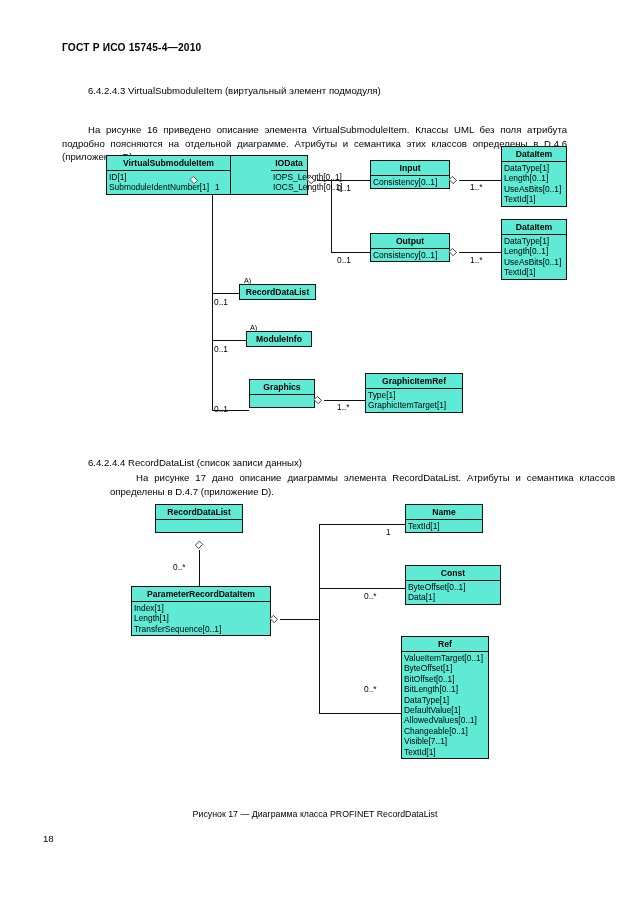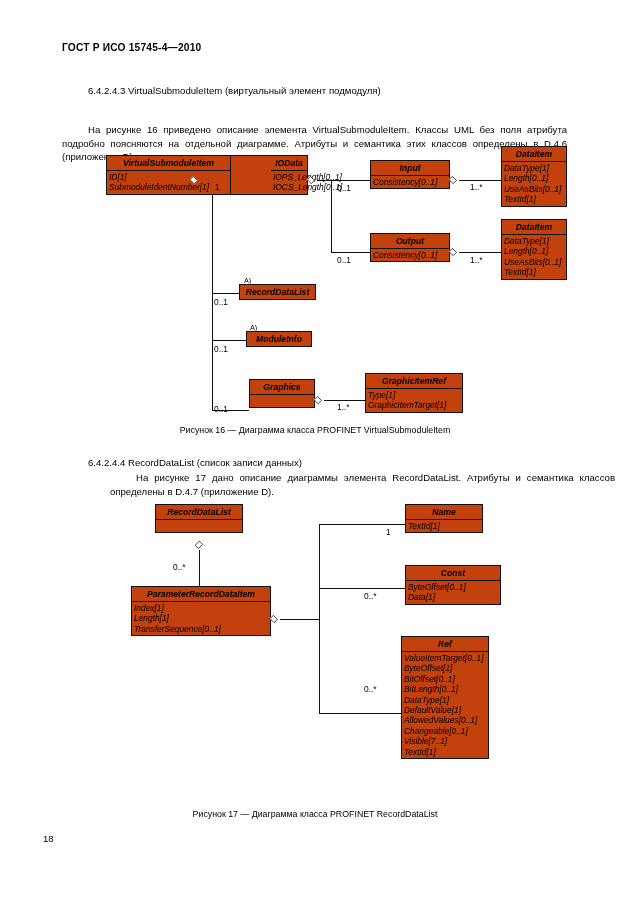--- a/index.html
+++ b/index.html
@@ -65,23 +65,22 @@
 
   
   .uml {
     position: absolute;
     box-sizing: border-box;
   }
   .cls {
     position: absolute;
     box-sizing: border-box;
     border: 1.1px solid #111;
-    background: #c2410c;
+    background: #5eead4;
     z-index: 3;
-    font-style: italic;
   }
   .cls .cls-name {
     box-sizing: border-box;
     text-align: center;
     font-size: 8.6px;
     font-weight: bold;
     padding: 2px 4px 2px 4px;
     line-height: 10px;
     white-space: nowrap;
   }
@@ -247,21 +246,20 @@
 
     <div class="cls" style="left:365px; top:373px; width:98px;">
       <div class="cls-name">GraphicItemRef</div>
       <div class="cls-attrs">
         <div class="attr">Type[1]</div>
         <div class="attr">GraphicItemTarget[1]</div>
       </div>
     </div>
   </div>
 
-  <div class="caption" style="top:425px;">Рисунок 16 — Диаграмма класса PROFINET VirtualSubmoduleItem</div>
 
   <div class="clause-head" style="left:88px; top:457px;">6.4.2.4.4 RecordDataList (список записи данных)</div>
 
   <div class="para" style="left:62px; top:471px; width:505px;margin-left:48px;"><span class="indent"></span><span>На рисунке 17 дано описание диаграммы элемента RecordDataList. Атрибуты и семантика классов определены в D.4.7 (приложение D).</span></div>
 
   <div class="uml" style="left:0; top:0; width:630px; height:913px;">
 
     <div class="cls" style="left:155px; top:504px; width:88px;">
       <div class="cls-name">RecordDataList</div>
       <div class="cls-attrs empty"></div>

